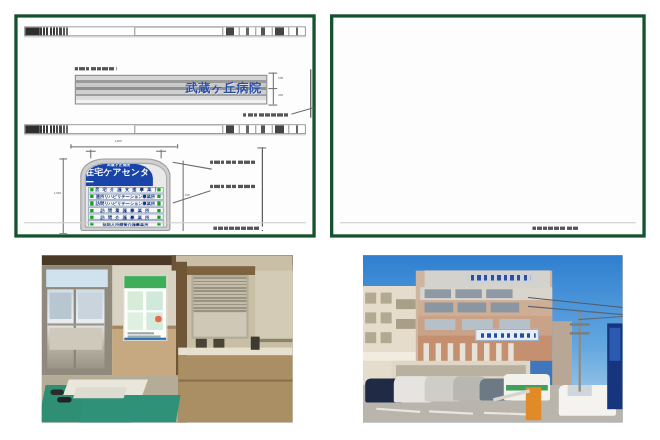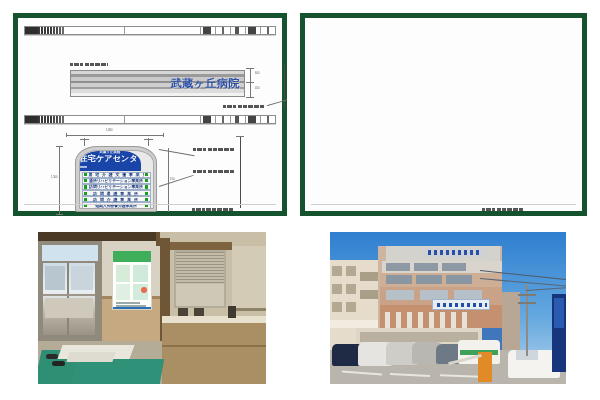--- a/index.html
+++ b/index.html
@@ -7,21 +7,21 @@
     width:600px;height:400px;
     background:#ffffff;
     font-family:"Liberation Sans","DejaVu Sans",sans-serif;
     overflow:hidden;position:relative;
   }
   .page{position:absolute;left:0;top:0;width:600px;height:400px;background:#fff;}
 
   
   .sheet{
     position:absolute;background:#fdfdfd;
-    border:5px solid #14532d;
+    border:3px solid #14532d;
     box-sizing:border-box;
   }
   #sheet-left{left:13px;top:13px;width:274px;height:203px;}
   #sheet-right{left:300px;top:13px;width:287px;height:203px;}
 
   
   .titleblock{
     position:absolute;height:7px;left:6px;right:6px;
     border:0.5px solid #8d8d8d;background:#fff;
     display:flex;align-items:stretch;

